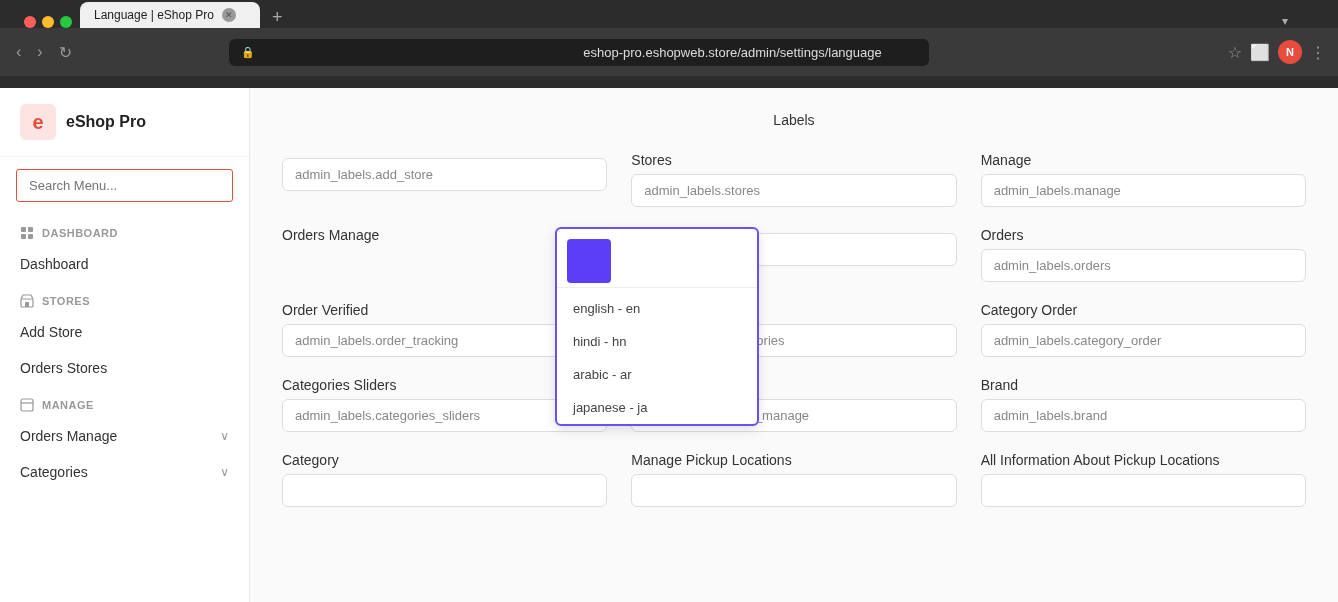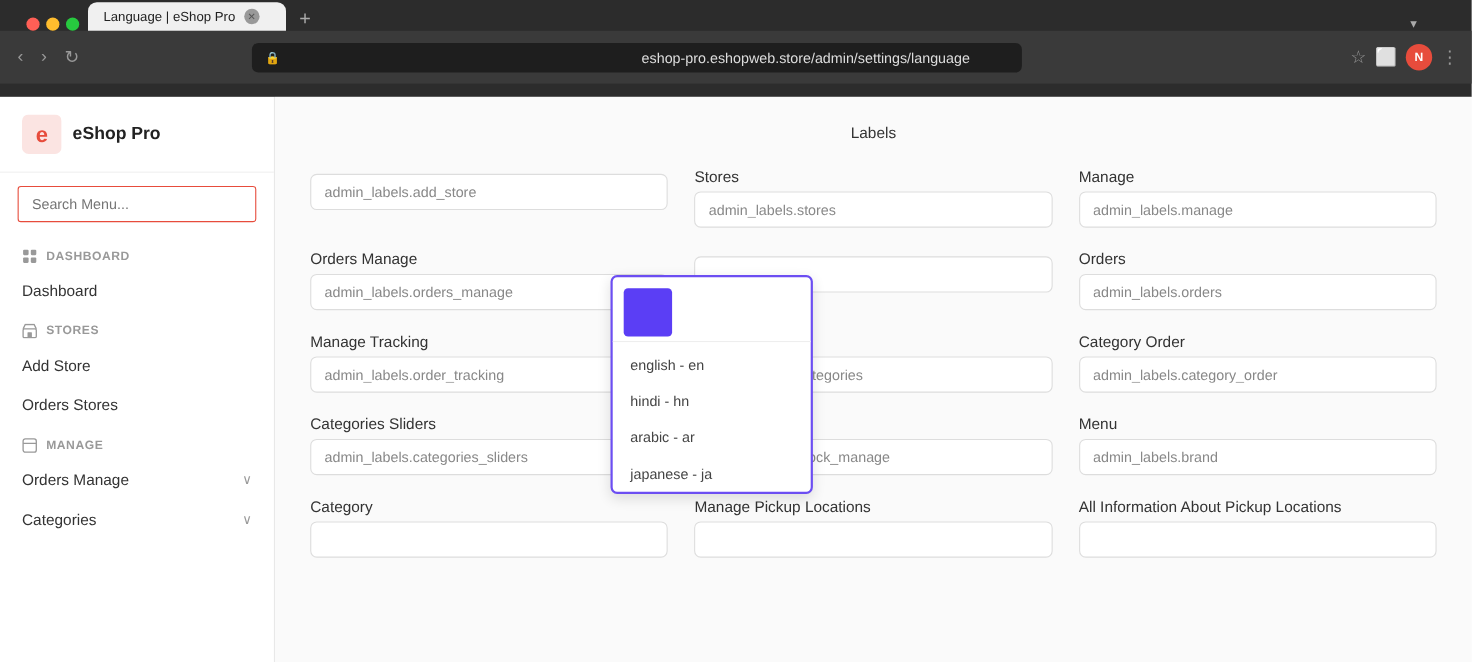--- a/index.html
+++ b/index.html
@@ -41,21 +41,21 @@
 
     
     .main { flex: 1; background: #fafafa; overflow-y: auto; padding: 24px 32px; position: relative; }
     .page-title { font-size: 14px; font-weight: 500; color: #333; text-align: center; margin-bottom: 24px; }
     .labels-grid { display: grid; grid-template-columns: repeat(3, 1fr); gap: 20px 24px; }
     .label-group { display: flex; flex-direction: column; gap: 6px; }
     .label-heading { font-size: 14px; font-weight: 400; color: #333; }
     .label-input { border: 1px solid #ddd; border-radius: 6px; padding: 8px 12px; font-size: 13px; color: #888; background: white; width: 100%; outline: none; }
 
     
-    .dropdown-overlay { position: absolute; top: 162px; left: 305px; background: white; border: 2px solid #6c4ef2; border-radius: 6px; width: 184px; z-index: 100; box-shadow: 0 4px 12px rgba(0,0,0,0.12); }
+    .dropdown-overlay { position: absolute; top: 139px; left: 305px; background: white; border: 2px solid #6c4ef2; border-radius: 6px; width: 204px; z-index: 100; box-shadow: 0 4px 12px rgba(0,0,0,0.12); }
     .dropdown-color-btn { background: #5b3ef5; border-radius: 4px; width: 44px; height: 44px; margin: 10px 10px 4px; display: block; cursor: pointer; border: none; }
     .dropdown-divider { border: none; border-top: 1px solid #eee; margin: 4px 0; }
     .dropdown-item { padding: 9px 16px; font-size: 13px; color: #444; cursor: pointer; }
   </style>
 </head>
 <body>
 
 <div class="browser-chrome" style="position:relative;">
   <div class="traffic-lights">
     <div class="traffic-light tl-red"></div>
@@ -165,54 +165,53 @@
         <div class="label-heading">Stores</div>
         <input class="label-input" type="text" value="admin_labels.stores" style="">
       </div>
       <div class="label-group">
         <div class="label-heading">Manage</div>
         <input class="label-input" type="text" value="admin_labels.manage" style="">
       </div>
 
       <div class="label-group">
         <div class="label-heading">Orders Manage</div>
-        <input class="label-input" type="text" value="admin_labels.orders_manage" style="">
       </div>
       <div class="label-group">
         <div class="label-heading"></div>
         <input class="label-input" type="text" style="">
       </div>
       <div class="label-group">
         <div class="label-heading">Orders</div>
         <input class="label-input" type="text" value="admin_labels.orders" style="">
       </div>
 
       <div class="label-group">
-        <div class="label-heading">Manage Tracking</div>
+        <div class="label-heading">Order Verified</div>
         <input class="label-input" type="text" value="admin_labels.order_tracking" style="">
       </div>
       <div class="label-group">
         <div class="label-heading">Categories</div>
         <input class="label-input" type="text" value="admin_labels.categories" style="">
       </div>
       <div class="label-group">
         <div class="label-heading">Category Order</div>
         <input class="label-input" type="text" value="admin_labels.category_order" style="">
       </div>
 
       <div class="label-group">
         <div class="label-heading">Categories Sliders</div>
         <input class="label-input" type="text" value="admin_labels.categories_sliders" style="">
       </div>
       <div class="label-group">
         <div class="label-heading">Stock Manage</div>
         <input class="label-input" type="text" value="admin_labels.stock_manage" style="">
       </div>
       <div class="label-group">
-        <div class="label-heading">Menu</div>
+        <div class="label-heading">Brand</div>
         <input class="label-input" type="text" value="admin_labels.brand" style="">
       </div>
 
       <div class="label-group">
         <div class="label-heading">Category</div>
         <input class="label-input" type="text" style="">
       </div>
       <div class="label-group">
         <div class="label-heading">Manage Pickup Locations</div>
         <input class="label-input" type="text" style="">

